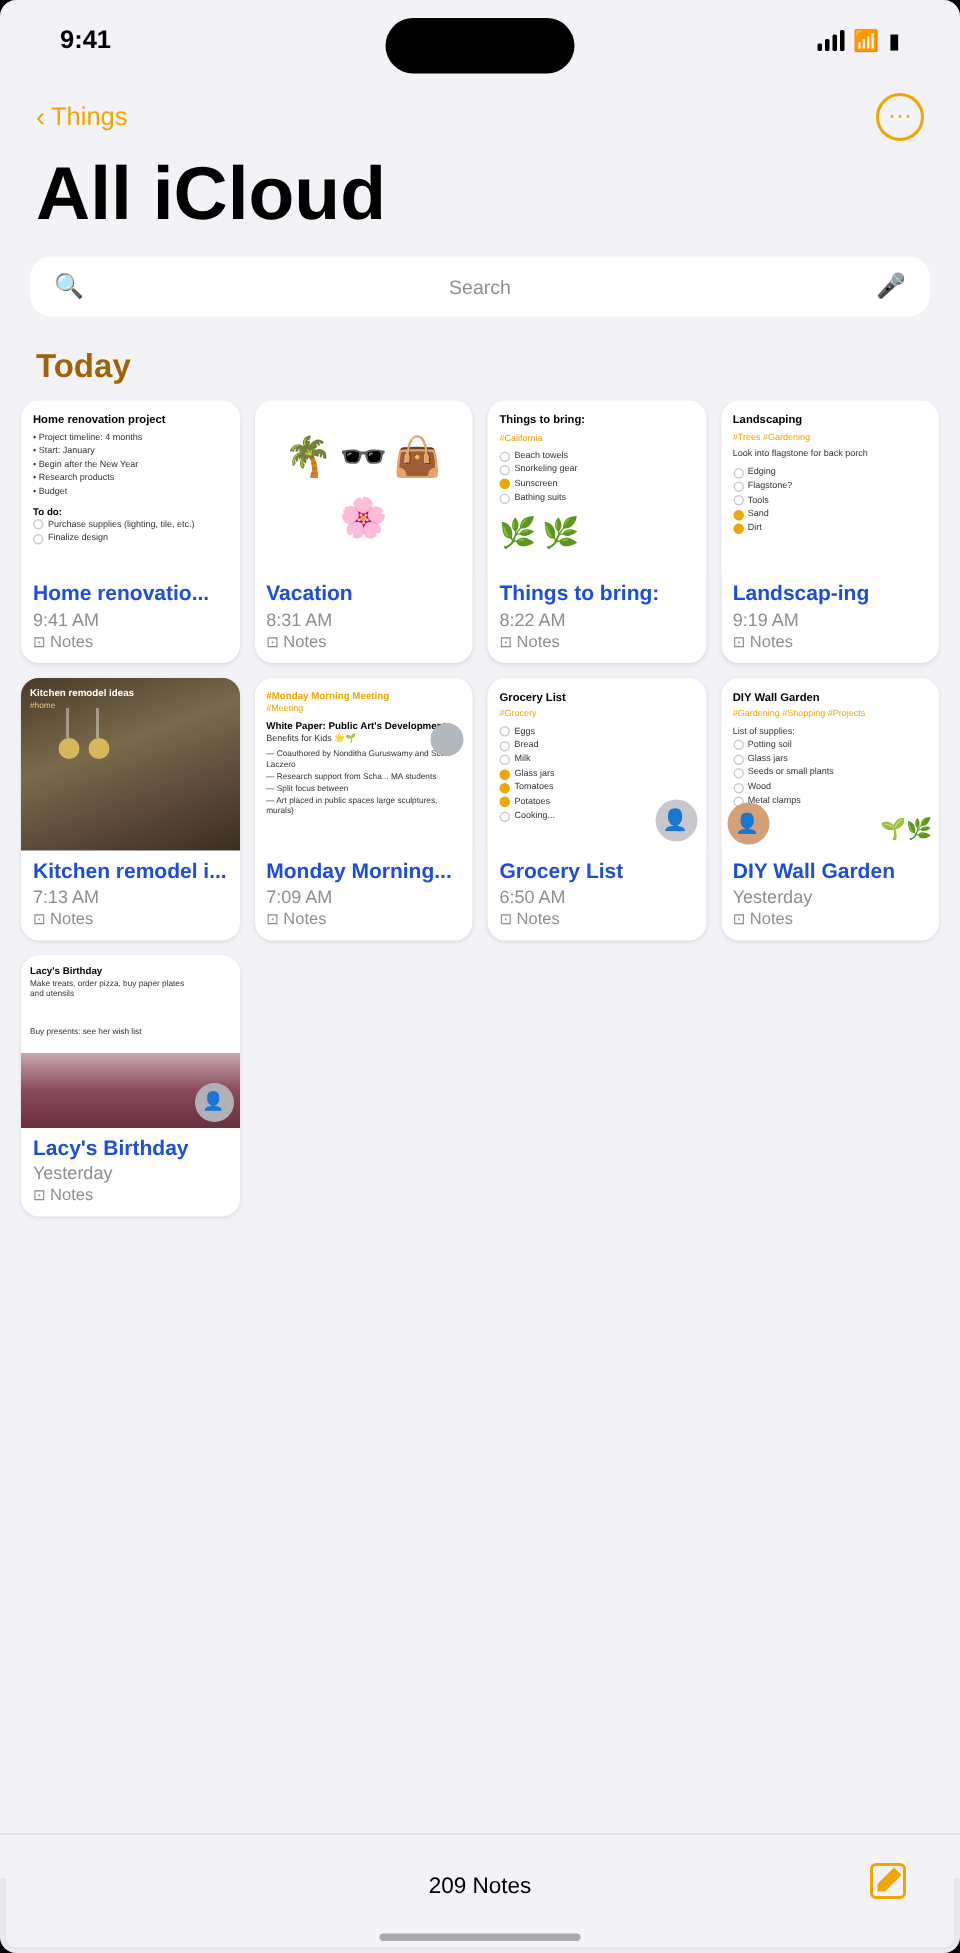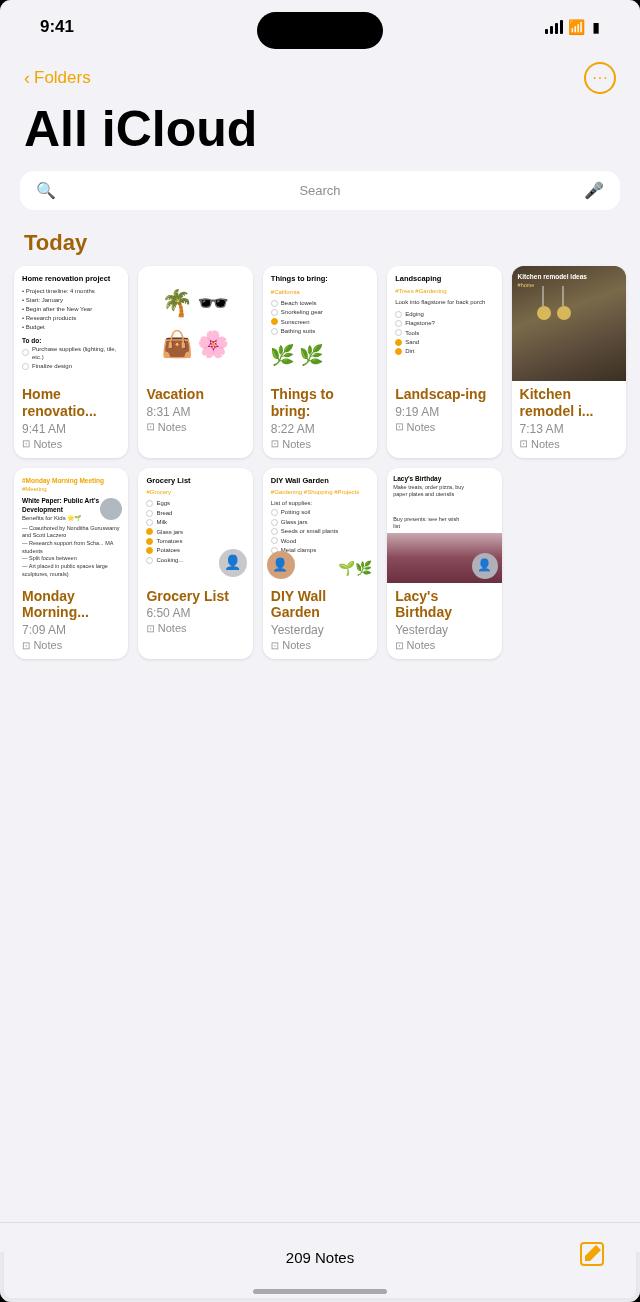--- a/index.html
+++ b/index.html
@@ -139,21 +139,21 @@
 
     .section-label {
       font-size: 22px;
       font-weight: 700;
       color: #a16207;
       padding: 4px 24px 10px;
     }
 
     .notes-grid {
       display: grid;
-      grid-template-columns: repeat(5, 1fr);
+      grid-template-columns: repeat(4, 1fr);
       gap: 10px;
       padding: 0 14px;
     }
 
     .note-card {
       background: #fff;
       border-radius: 12px;
       overflow: hidden;
       cursor: pointer;
       box-shadow: 0 1px 3px rgba(0,0,0,0.1);
@@ -209,21 +209,21 @@
       padding: 0;
     }
 
     .note-info {
       padding: 5px 8px 8px;
     }
 
     .note-title {
       font-size: 14px;
       font-weight: 700;
-      color: #a16207;
+      color: #1d4ed8;
       line-height: 1.2;
       margin-bottom: 2px;
     }
 
     .note-time {
       font-size: 12px;
       color: #8e8e93;
       margin-bottom: 2px;
     }
 
@@ -389,21 +389,21 @@
       <span class="wifi-icon">📶</span>
       <span class="battery-icon">▮</span>
     </div>
   </div>
 
   <div class="content">
 
     <div class="nav-bar">
       <div class="back-btn">
         <span class="back-chevron">‹</span>
-        <span>Folders</span>
+        <span>Things</span>
       </div>
       <div class="more-btn">
         <span>···</span>
       </div>
     </div>
 
     <div class="page-title">All iCloud</div>
 
     <div class="search-bar">
       <span class="search-icon-wrap">🔍</span>

